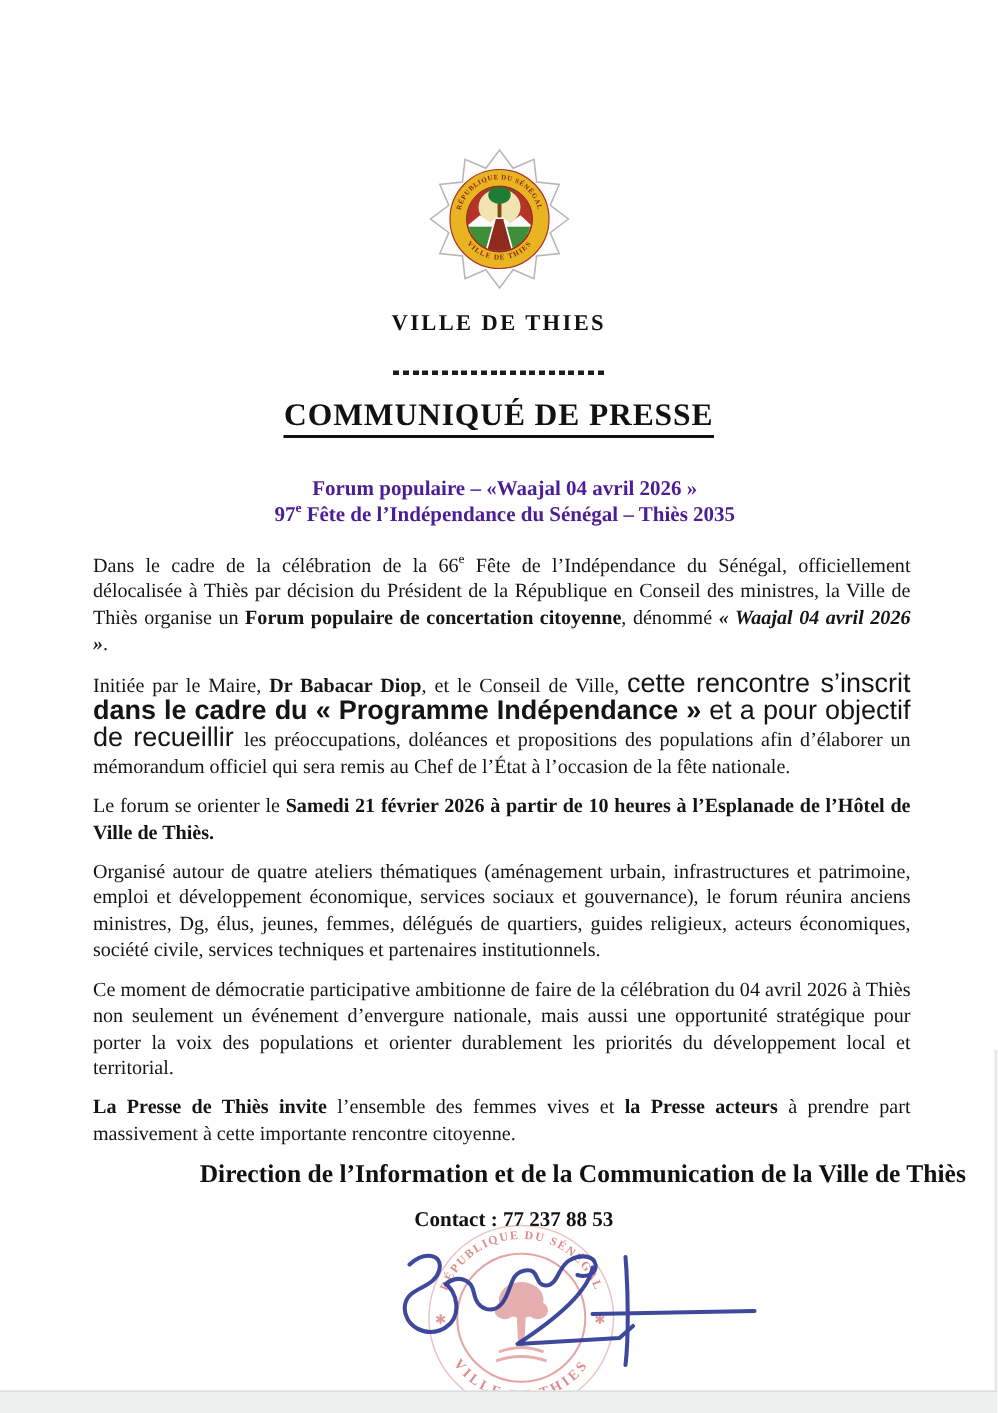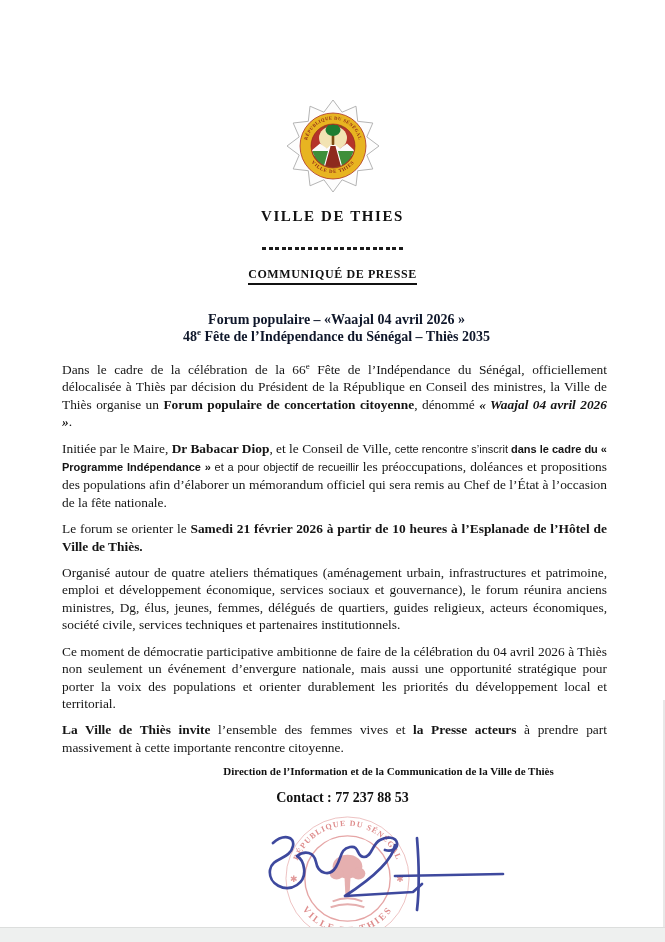--- a/index.html
+++ b/index.html
@@ -15,42 +15,42 @@
   .org-title{
     margin-top:14px;text-align:center;
     font-size:15px;font-weight:bold;letter-spacing:1.6px;color:#111;
   }
   .dashes{
     width:142px;height:3px;margin:22px auto 0;
     background:repeating-linear-gradient(90deg,#1c1c1c 0 4px,transparent 4px 6.5px);
   }
   .doc-title-wrap{margin-top:14px;text-align:center;}
   .doc-title{
-    display:inline-block;font-size:12px;font-weight:bold;letter-spacing:.6px;color:#111;
+    display:inline-block;font-size:21px;font-weight:bold;letter-spacing:.6px;color:#111;
     border-bottom:2px solid #111;padding-bottom:1px;
   }
   .subtitle{
-    text-align:center;font-size:14px;font-weight:bold;line-height:17px;color:#0f172a;
+    text-align:center;font-size:14px;font-weight:bold;line-height:17px;color:#4c1d95;
     padding-left:8px;
   }
   .subtitle.first{margin-top:26px;}
   .bodytext{margin-top:16px;padding:0 58px 0 62px;}
   .para{
     margin:0 0 9px 0;
     font-size:13.4px;line-height:17.4px;
     text-align:justify;color:#151515;
   }
   .para span{white-space:normal;}
   .b{font-weight:bold;}
   .i{font-style:italic;font-weight:bold;}
-  .sans{font-family:"Liberation Sans", sans-serif;font-size:11px;margin-top:36px;}
+  .sans{font-family:"Liberation Sans", sans-serif;font-size:18px;margin-top:36px;}
   sup{font-size:9px;line-height:0;}
   .direction{
     margin-top:7px;text-align:center;padding-left:112px;
-    font-size:11px;font-weight:bold;color:#111;
+    font-size:17px;font-weight:bold;color:#111;
   }
   .contact{
     margin-top:13px;text-align:center;padding-left:20px;
     font-size:14px;font-weight:bold;color:#111;
   }
   .stamp{position:absolute;left:281px;top:812px;width:133px;height:133px;opacity:.85;}
   .signature{position:absolute;left:245px;top:823px;width:350px;height:105px;}
   .bottom-bar{
     position:absolute;left:0;top:927px;width:665px;height:15px;
     background:#eef0ef;border-top:1px solid #dcdedd;z-index:5;
@@ -96,29 +96,29 @@
 
   <div class="org-title">VILLE DE THIES</div>
 
   <div class="dashes"></div>
 
   <div class="doc-title-wrap">
     <span class="doc-title">COMMUNIQUÉ DE PRESSE</span>
   </div>
 
   <div class="subtitle first"><span class="b">Forum populaire – «Waajal 04 avril 2026 »</span></div>
-  <div class="subtitle"><span class="b">48</span><sup class="b">e</sup><span class="b"> Fête de l’Indépendance du Sénégal – Thiès 2035</span></div>
+  <div class="subtitle"><span class="b">97</span><sup class="b">e</sup><span class="b"> Fête de l’Indépendance du Sénégal – Thiès 2035</span></div>
 
   <div class="bodytext" id="paragraphs">
       <p class="para"><span>Dans le cadre de la célébration de la 66</span><sup>e</sup><span> Fête de l’Indépendance du Sénégal, officiellement délocalisée à Thiès par décision du Président de la République en Conseil des ministres, la Ville de Thiès organise un </span><span class="b">Forum populaire de concertation citoyenne</span><span>, dénommé </span><span class="i">« Waajal 04 avril 2026 »</span><span>.</span></p>
       <p class="para"><span>Initiée par le Maire, </span><span class="b">Dr Babacar Diop</span><span>, et le Conseil de Ville, </span><span class="sans">cette rencontre s’inscrit </span><span class="b sans">dans le cadre du « Programme Indépendance »</span><span class="sans"> et  a pour objectif de recueillir </span><span>les préoccupations, doléances et propositions des populations afin d’élaborer un mémorandum officiel qui sera remis au Chef de l’État à l’occasion de la fête nationale.</span></p>
       <p class="para"><span>Le forum se orienter le </span><span class="b">Samedi 21 février 2026 à partir de 10 heures à l’Esplanade de l’Hôtel de Ville de Thiès.</span></p>
       <p class="para"><span>Organisé autour de quatre ateliers thématiques (aménagement urbain, infrastructures et patrimoine, emploi et développement économique, services sociaux et gouvernance), le forum réunira anciens ministres, Dg, élus, jeunes, femmes, délégués de quartiers, guides religieux, acteurs économiques, société civile, services techniques et partenaires institutionnels.</span></p>
       <p class="para"><span>Ce moment de démocratie participative ambitionne de faire de la célébration du 04 avril 2026 à Thiès non seulement un événement d’envergure nationale, mais aussi une opportunité stratégique pour porter la voix des populations et orienter durablement les priorités du développement local et territorial.</span></p>
-      <p class="para"><span class="b">La Ville de Thiès invite</span><span> l’ensemble des femmes vives et </span><span class="b">la Presse acteurs</span><span> à prendre part massivement à cette importante rencontre citoyenne.</span></p>
+      <p class="para"><span class="b">La Presse de Thiès invite</span><span> l’ensemble des femmes vives et </span><span class="b">la Presse acteurs</span><span> à prendre part massivement à cette importante rencontre citoyenne.</span></p>
     </div>
 
   <div class="direction">Direction de l’Information et de la Communication de la Ville de Thiès</div>
   <div class="contact">Contact : 77 237 88 53</div>
 
   <div class="stamp">
     <svg width="133" height="133" viewBox="0 0 134 134">
       <defs>
         <path id="stArcTop" d="M 14,67 a 53,53 0 1 1 106,0"></path>
         <path id="stArcBot" d="M 12,67 a 55,55 0 0 0 110,0"></path>

